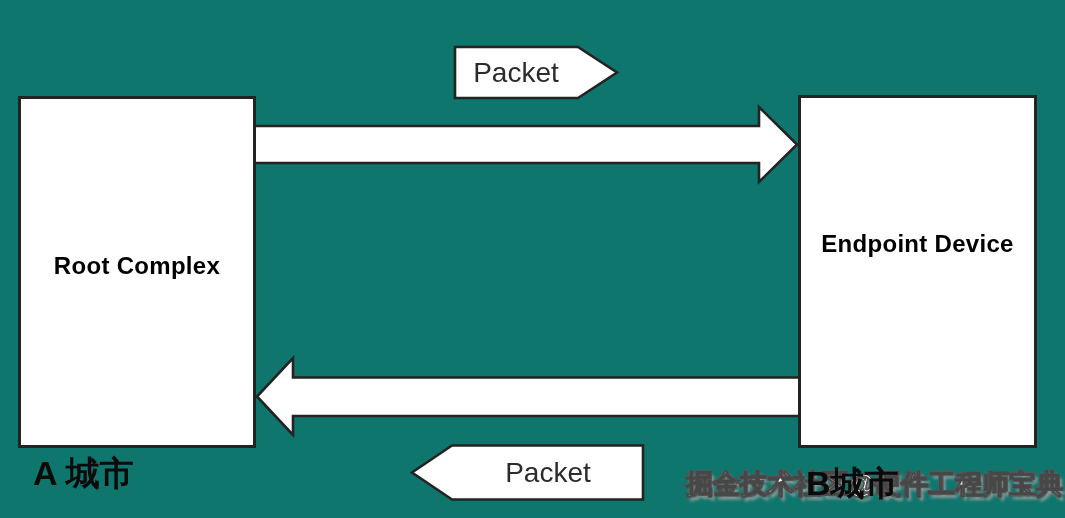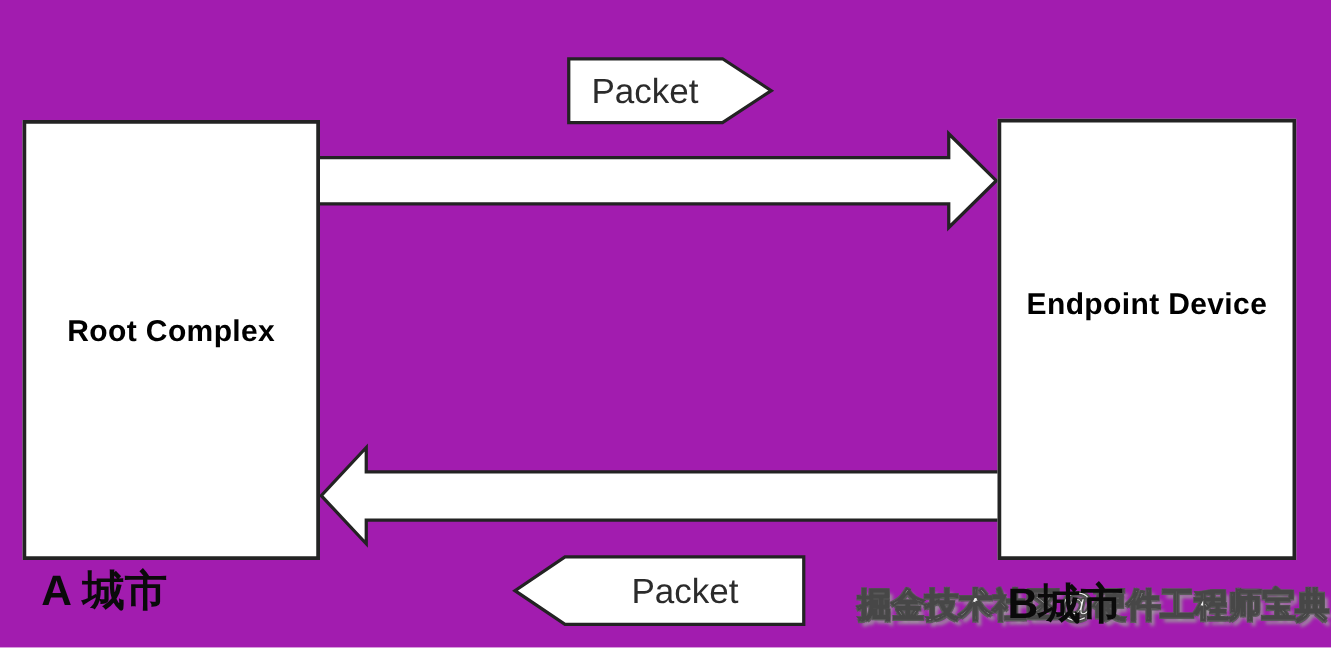--- a/index.html
+++ b/index.html
@@ -5,21 +5,21 @@
   html, body {
     margin: 0;
     padding: 0;
     background: #ffffff;
     font-family: "Liberation Sans", "DejaVu Sans", sans-serif;
   }
   .canvas {
     position: relative;
     width: 1065px;
     height: 518px;
-    background: #a21caf;
+    background: #0f766e;
     overflow: hidden;
   }
   .arrows-layer {
     position: absolute;
     left: 0;
     top: 0;
     z-index: 1;
   }
   .shape {
     fill: #ffffff;

